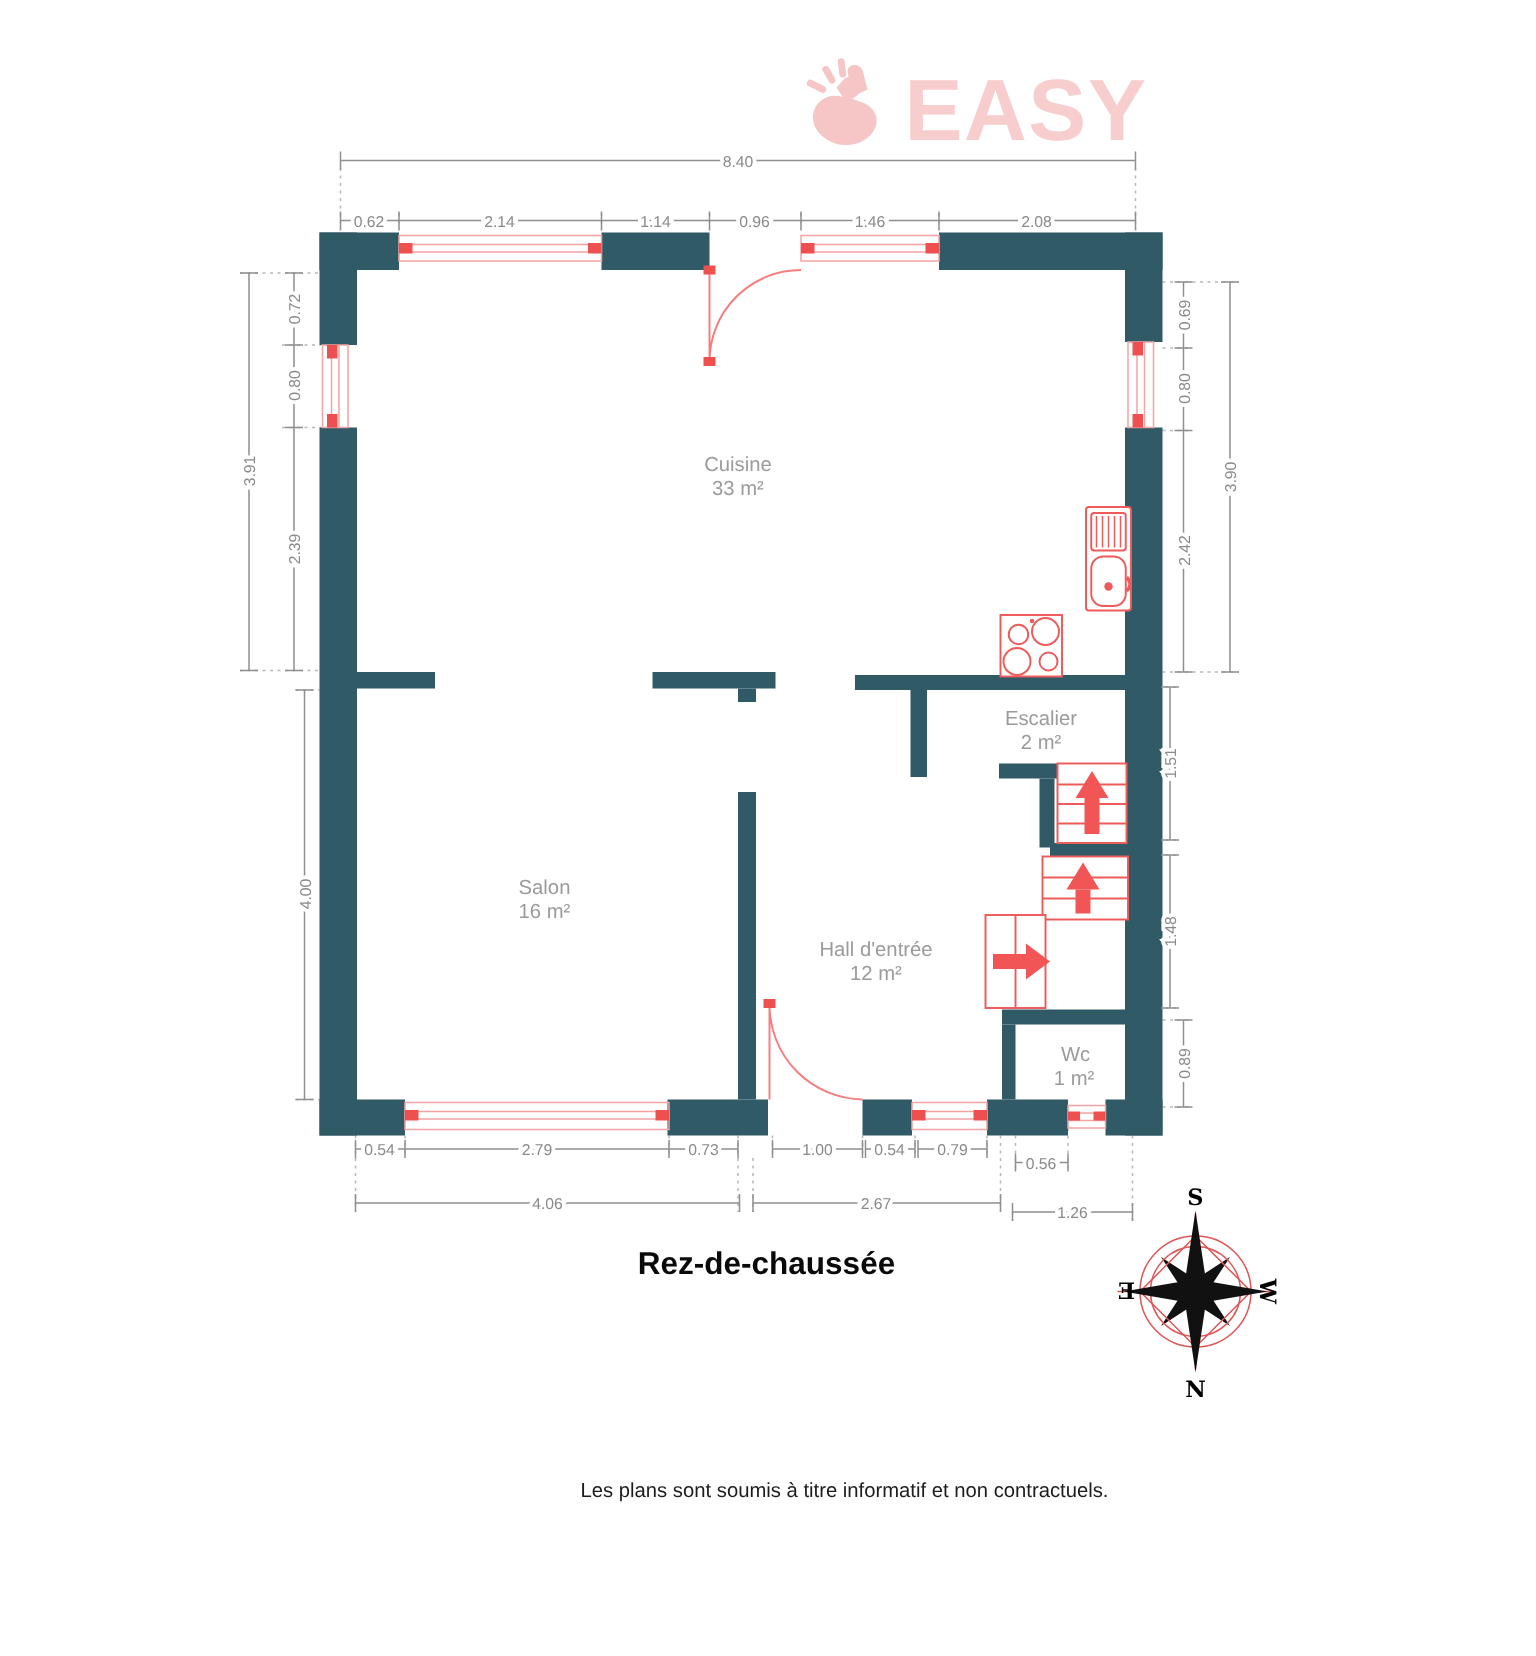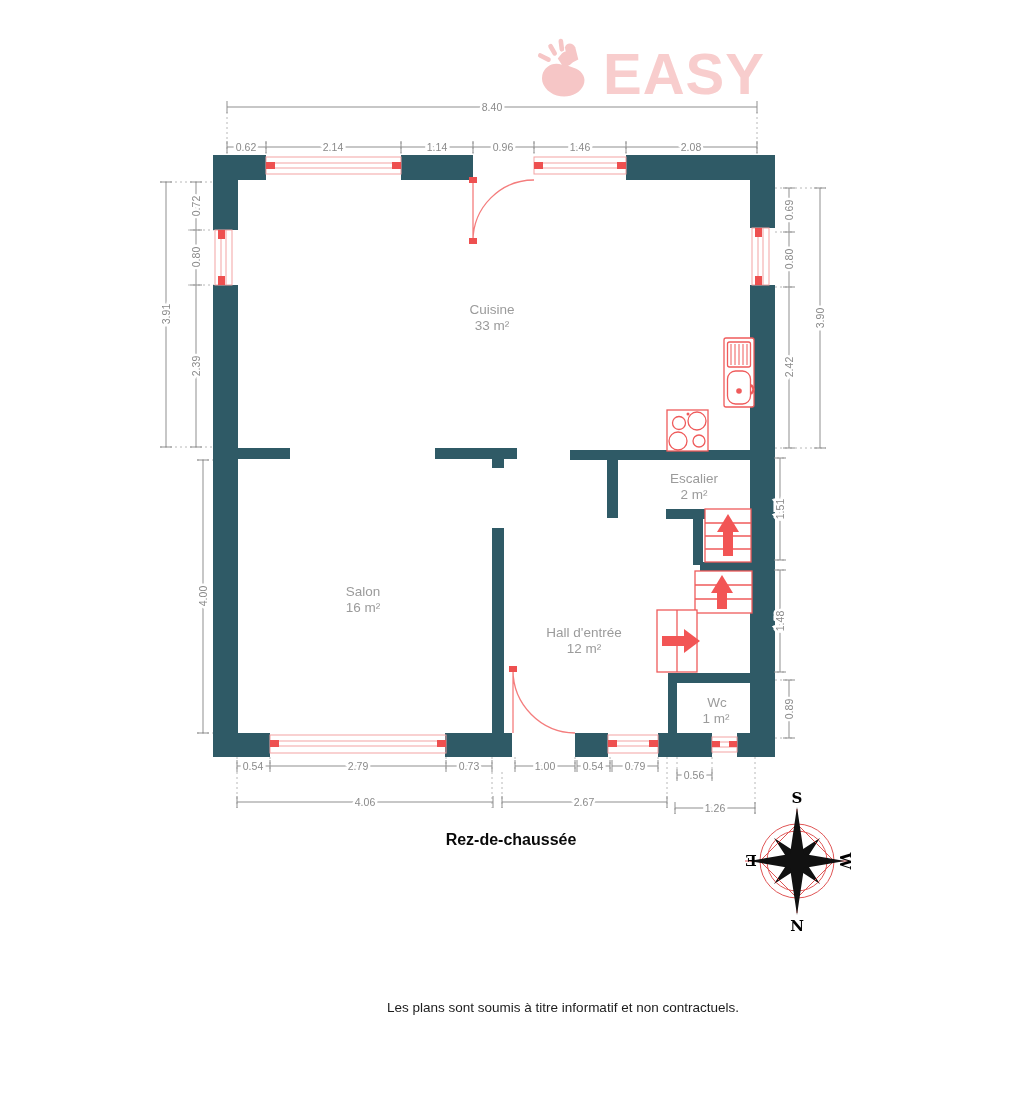--- a/index.html
+++ b/index.html
@@ -3,23 +3,23 @@
 <meta charset="utf-8">
 <style>
   html,body{margin:0;padding:0;background:#fff;}
   .canvas{position:relative;width:1024px;height:1104px;background:#fff;overflow:hidden;
           font-family:"Liberation Sans",sans-serif;}
   .logo{position:absolute;left:531px;top:38px;display:flex;align-items:center;height:72px;}
   .logo .word{font-size:58px;font-weight:bold;letter-spacing:1px;line-height:72px;}
   .logo .easy{color:#f8cdcd;}
   .logo .home{color:#d9e0e3;}
   .title{position:absolute;left:511px;top:831px;transform:translateX(-50%);
-         font-size:16px;font-weight:bold;color:#0a0a0a;white-space:nowrap;}
+         font-size:21px;font-weight:bold;color:#0a0a0a;white-space:nowrap;}
   .disclaimer{position:absolute;left:563px;top:986px;transform:translateX(-50%);
-         font-size:13.5px;color:#1c1c1c;white-space:nowrap;margin-top:14px;}
+         font-size:13.5px;color:#1c1c1c;white-space:nowrap;}
   svg.plan{position:absolute;left:0;top:0;}
   svg text{font-family:"Liberation Sans",sans-serif;}
   .dim{font-size:10.5px;fill:#8a8a8a;text-anchor:middle;stroke:#fff;stroke-width:5px;paint-order:stroke;}
   .room{font-size:13.5px;fill:#9b9b9b;text-anchor:middle;}
   .cletter{font-family:"DejaVu Serif",serif;font-weight:bold;font-size:15px;fill:#000;text-anchor:middle;}
 </style>
 </head>
 <body>
 
 <div class="canvas">

